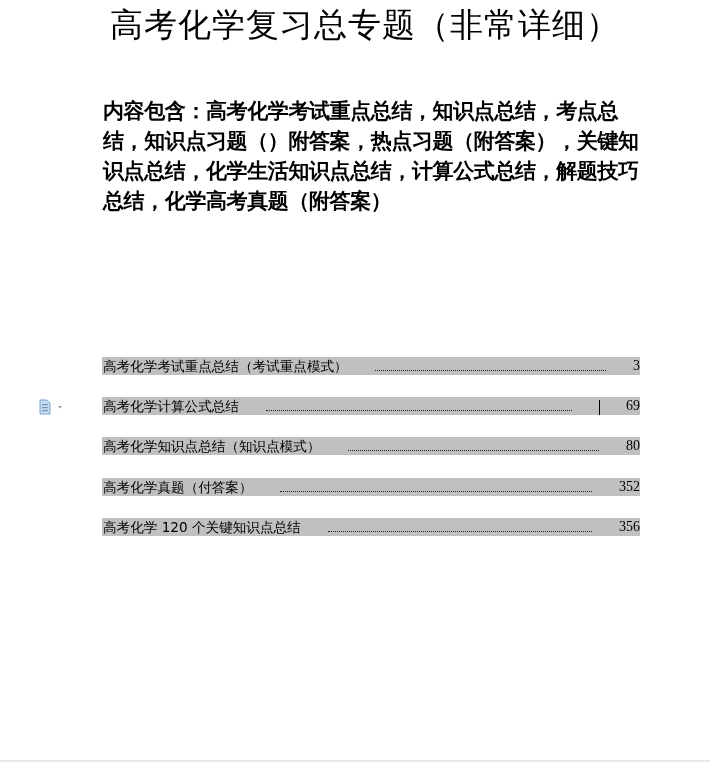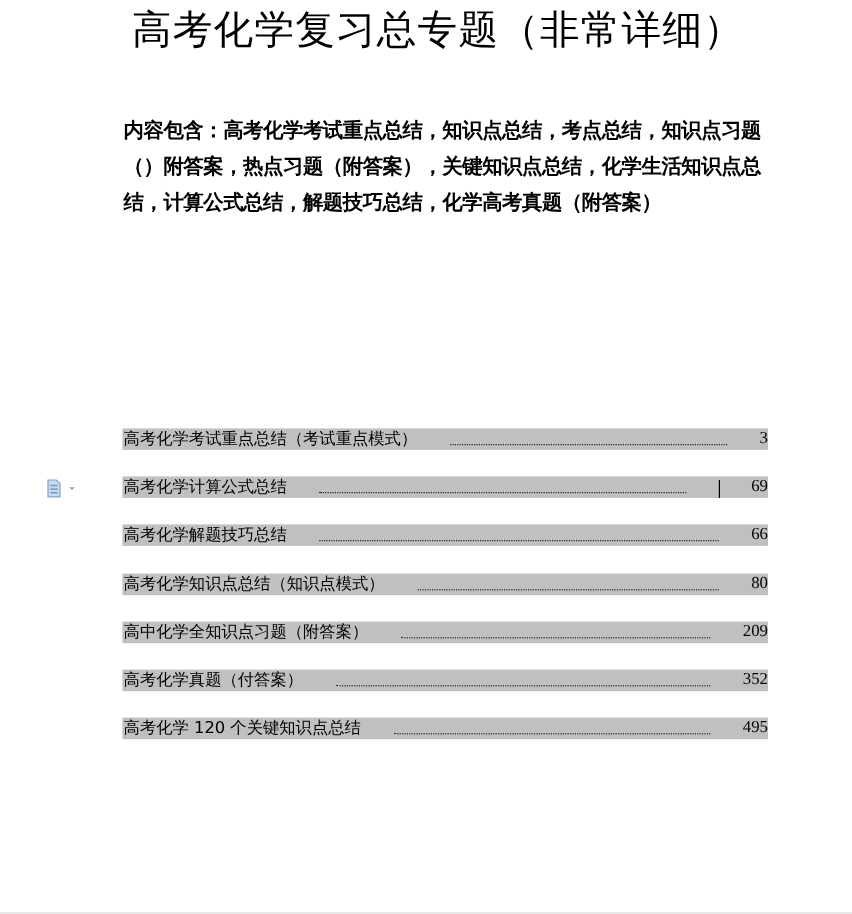--- a/index.html
+++ b/index.html
@@ -1,22 +1,22 @@
 <!DOCTYPE html>
 <html><head>
 <meta charset="utf-8">
 <style>
   html, body { margin: 0; padding: 0; background: #ffffff; }
   body { width: 710px; height: 762px; position: relative; overflow: hidden;
          font-family: "DejaVu Serif", "Liberation Serif", serif; color: #000; }
   .title { position: absolute; left: 0; top: 3px; width: 730px; text-align: center;
            font-size: 33px; letter-spacing: 1px; line-height: 44px; font-weight: normal; }
   .intro { position: absolute; left: 103px; top: 96px; width: 545px;
-           font-family: Liberation Mono, monospace;
-           font-size: 17px; font-weight: bold; line-height: 30px; letter-spacing: -0.4px; }
+           font-family: Liberation Sans, sans-serif;
+           font-size: 21px; font-weight: bold; line-height: 30px; letter-spacing: -0.4px; }
   .toc { position: absolute; left: 102px; top: 357px; width: 538px; }
   .toc-row { position: relative; height: 18px; margin-bottom: 22.2px; background: #c0c0c0;
              display: flex; align-items: flex-end;
              font-family: "DejaVu Sans", "Liberation Sans", sans-serif; font-size: 13.6px;
              line-height: 18px; cursor: pointer; gap: 26px; }
   .toc-label { white-space: nowrap; padding-left: 1px; }
   .toc-leader { flex: 1; height: 4px; margin: 0 1px 4px 1px;
                 border-bottom: 1px dotted #222; }
   .toc-page { font-family: "Liberation Serif", "DejaVu Serif", serif; font-size: 14px;
               white-space: nowrap; padding-right: 0px; }
@@ -49,39 +49,29 @@
     <span class="toc-leader"></span>
     <span class="toc-page">3</span>
   </div>
   <div class="toc-row">
     <span class="toc-label">高考化学计算公式总结</span>
     <span class="toc-leader"></span>
     <span class="cursor"></span>
     <span class="toc-page">69</span>
   </div>
   <div class="toc-row">
-    <span class="toc-label">高考化学解题技巧总结</span>
-    <span class="toc-leader"></span>
-    <span class="toc-page">66</span>
-  </div>
-  <div class="toc-row">
     <span class="toc-label">高考化学知识点总结（知识点模式）</span>
     <span class="toc-leader"></span>
     <span class="toc-page">80</span>
-  </div>
-  <div class="toc-row">
-    <span class="toc-label">高中化学全知识点习题（附答案）</span>
-    <span class="toc-leader"></span>
-    <span class="toc-page">209</span>
   </div>
   <div class="toc-row">
     <span class="toc-label">高考化学真题（付答案）</span>
     <span class="toc-leader"></span>
     <span class="toc-page">352</span>
   </div>
   <div class="toc-row">
     <span class="toc-label">高考化学 120 个关键知识点总结</span>
     <span class="toc-leader"></span>
-    <span class="toc-page">495</span>
+    <span class="toc-page">356</span>
   </div>
 </div>
 
 <div class="bottom-line"></div>
 
 </body></html>

